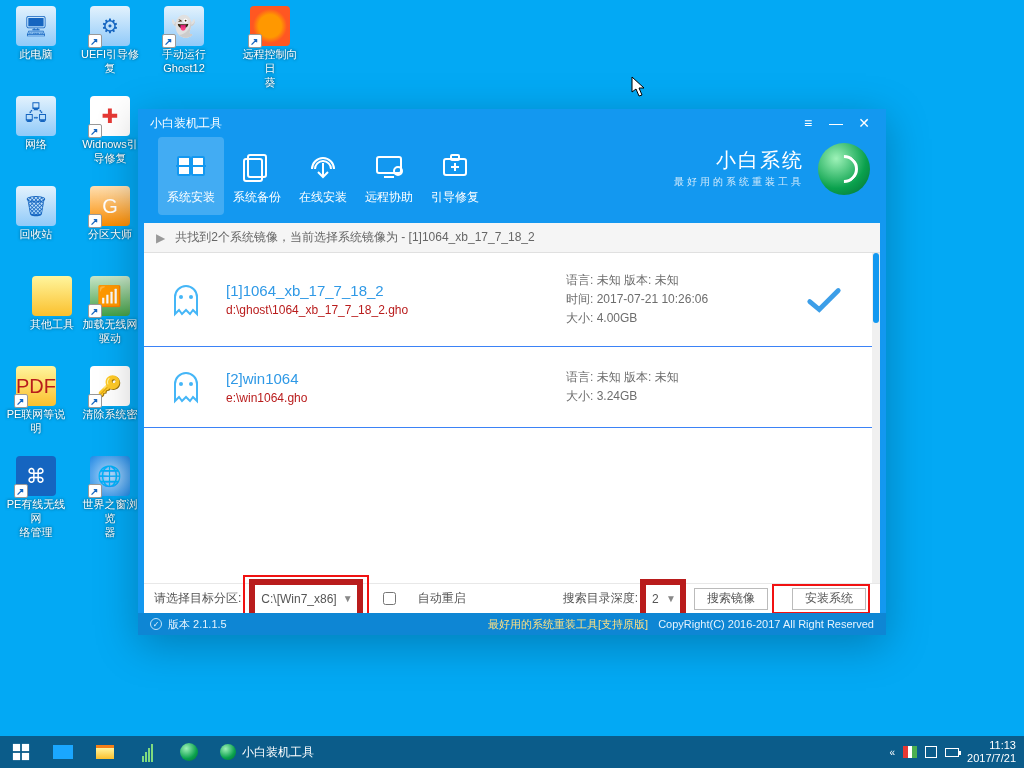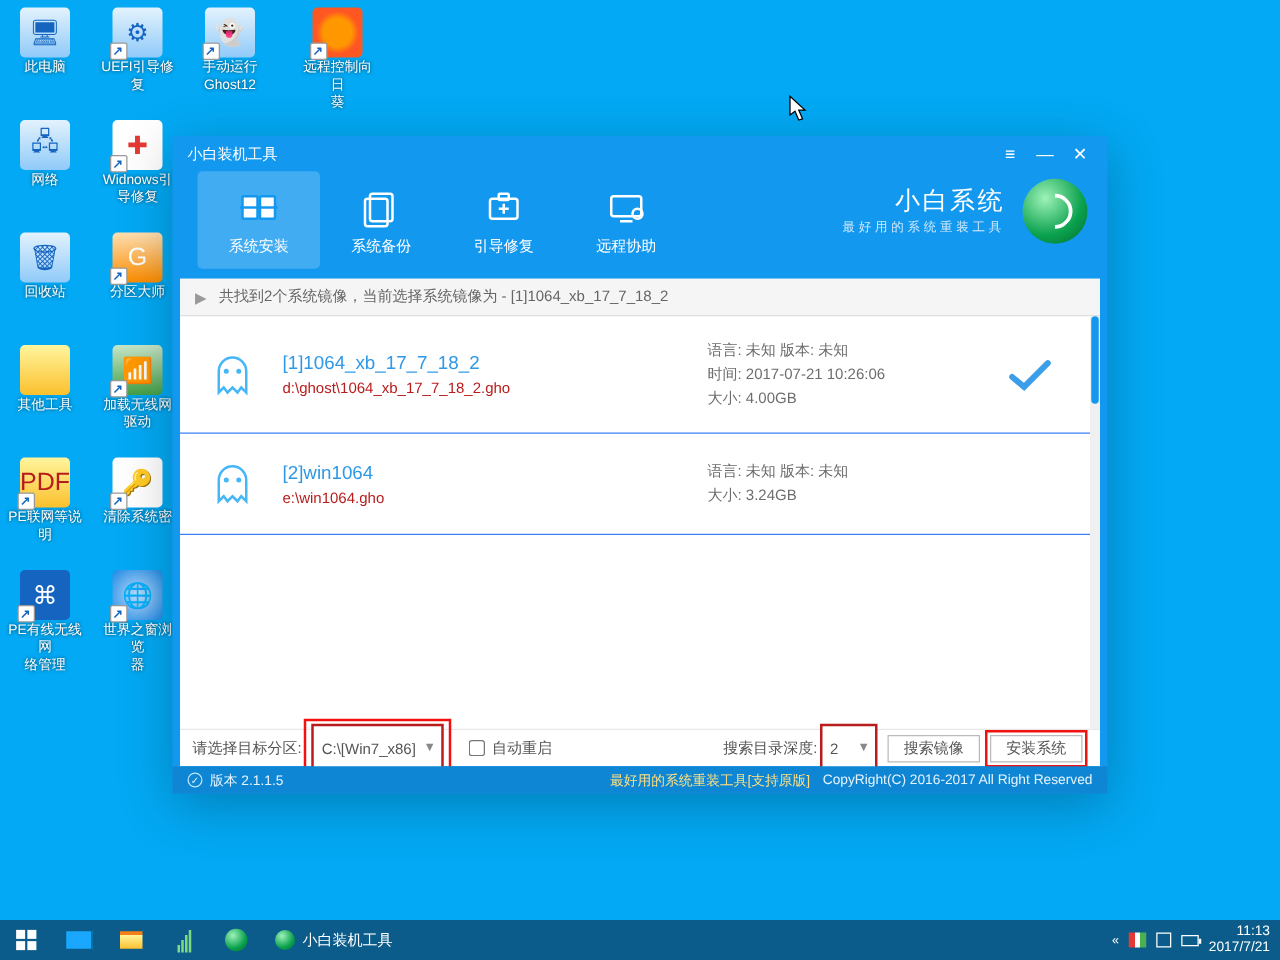--- a/index.html
+++ b/index.html
@@ -30,21 +30,21 @@
 
 .cursor{position:absolute;left:631px;top:76px;z-index:5;pointer-events:none}
 .cursor svg{width:16px;height:22px;fill:#fff;stroke:#000;stroke-width:1}
 
 .win{position:absolute;left:138px;top:109px;width:748px;height:526px;background:#1398f0;box-shadow:0 10px 40px rgba(0,0,0,.25)}
 .titlebar{height:28px;display:flex;align-items:center;color:#fff;padding:0 8px 0 12px;font-size:12px}
 .titlebar .spacer{flex:1}
 .tbtn{width:28px;height:28px;display:flex;align-items:center;justify-content:center;cursor:pointer;font-size:14px}
 
 .toolbar{height:84px;display:flex;align-items:flex-start;padding:0 16px 0 20px}
-.tool{width:98px;height:78px;display:flex;flex-direction:column;align-items:center;justify-content:center;color:#fff;border-radius:4px;gap:4px;cursor:pointer;font-size:12px}
+.tool{width:66px;height:78px;display:flex;flex-direction:column;align-items:center;justify-content:center;color:#fff;border-radius:4px;gap:4px;cursor:pointer;font-size:12px}
 .tool.active{background:rgba(255,255,255,.2)}
 .tool svg{width:38px;height:38px;stroke:#fff;fill:none;stroke-width:2}
 .tool.active svg{fill:#fff;stroke:#1398f0}
 .brand{margin-left:auto;display:flex;flex-direction:column;align-items:flex-end;color:#fff;padding-top:10px}
 .brand .b1{font-size:20px;letter-spacing:2px;font-weight:400}
 .brand .b2{font-size:10px;letter-spacing:3px;margin-top:1px;color:#cfe9fb}
 .brand-logo{width:52px;height:52px;margin-left:14px;margin-top:6px;border-radius:50%;background:radial-gradient(circle at 35% 30%,#9ef2b8,#0aa14d 60%,#046b34 100%);display:flex;align-items:center;justify-content:center}
 .brand-logo::after{content:"";width:22px;height:22px;border:3px solid #fff;border-left-color:transparent;border-top-color:transparent;border-radius:50%;transform:rotate(-45deg)}
 
 .content{position:absolute;left:6px;right:6px;top:114px;bottom:48px;background:#fff}
@@ -57,24 +57,24 @@
 .item .ghosticon{width:44px;height:44px;margin-right:18px;display:flex;align-items:center;justify-content:center}
 .item .ghosticon svg{width:40px;height:40px;fill:none;stroke:#45b6f7;stroke-width:2}
 .item .meta1{width:340px}
 .item .ititle{color:#2f99e6;font-size:15px;margin-bottom:4px}
 .item .ipath{color:#b91c1c;font-size:12px}
 .item .meta2{flex:1;font-size:12px;color:#6d6d6d;line-height:19px}
 .item .check{width:56px;display:flex;justify-content:center}
 .item .check svg{width:38px;height:30px;fill:none;stroke:#3c9ee8;stroke-width:6;stroke-linecap:round}
 
 .bbar{position:absolute;left:6px;right:6px;bottom:22px;height:30px;background:#fff;border-top:1px solid #e8e8e8;display:flex;align-items:center;padding:0 10px;font-size:12px;color:#555;white-space:nowrap}
-.bbar .combo{height:40px;border:2px solid #b91c1c;display:inline-flex;align-items:center;padding:0 4px 0 6px;margin:0 2px;background:#fff;min-width:92px;justify-content:space-between}
+.bbar .combo{height:40px;border:6px solid #b91c1c;display:inline-flex;align-items:center;padding:0 4px 0 6px;margin:0 2px;background:#fff;min-width:92px;justify-content:space-between}
 .bbar .combo .caret{color:#888;font-size:10px;margin-left:6px}
 .bbar input[type=checkbox]{width:13px;height:13px;margin:0 4px 0 14px;accent-color:#888}
-.bbar .txt{margin-left:2px}
+.bbar .txt{margin-left:18px}
 .bbar .sep{flex:1}
 .bbar .btn{height:22px;border:1px solid #bbb;padding:0 12px;display:flex;align-items:center;background:#fff;margin-left:6px;cursor:pointer}
 .red-box{border:2px solid #f11111}
 .statusbar{position:absolute;left:0;right:0;bottom:0;height:22px;background:#0e86d4;color:#e5f3fd;font-size:11px;display:flex;align-items:center;padding:0 12px}
 .statusbar .vcirc{width:12px;height:12px;border:1.5px solid #bfe4fb;border-radius:50%;margin-right:6px;display:flex;align-items:center;justify-content:center;font-size:8px}
 .statusbar .sp{flex:1}
 .statusbar .orange{color:#ffe082}
 
 .taskbar{position:absolute;left:0;right:0;bottom:0;height:32px;background:#0b5c8a;display:flex;align-items:stretch}
 .start{width:42px;display:flex;align-items:center;justify-content:center;color:#fff}
@@ -114,21 +114,21 @@
         <div class="glyph network">🖧</div>
       </div>
       <div class="lbl">网络</div>
     </div>
     <div class="di" style="left: 4px; top: 186px;">
       <div class="icb">
         <div class="glyph bin">🗑</div>
       </div>
       <div class="lbl">回收站</div>
     </div>
-    <div class="di" style="left: 4px; top: 276px;">
+    <div class="di" style="left: 20px; top: 276px;">
       <div class="icb">
         <div class="glyph folder"></div>
       </div>
       <div class="lbl">其他工具</div>
     </div>
     <div class="di" style="left: 4px; top: 366px;">
       <div class="icb shortcut">
         <div class="glyph pdf">PDF</div>
       </div>
       <div class="lbl">PE联网等说明</div>
@@ -215,34 +215,43 @@
       </div>
       <div class="tool">
         <svg viewBox="0 0 38 38">
           <rect x="10" y="8" width="18" height="22" rx="2"></rect>
           <rect x="6" y="12" width="18" height="22" rx="2"></rect>
         </svg>
         <span>系统备份</span>
       </div>
       <div class="tool">
         <svg viewBox="0 0 38 38">
+          <path d="M11 22a8 8 0 0 1 16 0"></path>
+          <path d="M8 22a11 11 0 0 1 22 0"></path>
+          <line x1="19" y1="16" x2="19" y2="30"></line>
+          <polyline points="14 25 19 30 24 25"></polyline>
+        </svg>
+        <span>在线安装</span>
+      </div>
+      <div class="tool">
+        <svg viewBox="0 0 38 38">
+          <rect x="7" y="10" width="24" height="16" rx="2"></rect>
+          <line x1="14" y1="30" x2="24" y2="30"></line>
+          <circle cx="28" cy="24" r="4"></circle>
+        </svg>
+        <span>远程协助</span>
+      </div>
+      <div class="tool">
+        <svg viewBox="0 0 38 38">
           <rect x="8" y="12" width="22" height="16" rx="2"></rect>
           <rect x="15" y="8" width="8" height="5" rx="1"></rect>
           <line x1="15" y1="20" x2="23" y2="20"></line>
           <line x1="19" y1="16" x2="19" y2="24"></line>
         </svg>
         <span>引导修复</span>
-      </div>
-      <div class="tool">
-        <svg viewBox="0 0 38 38">
-          <rect x="7" y="10" width="24" height="16" rx="2"></rect>
-          <line x1="14" y1="30" x2="24" y2="30"></line>
-          <circle cx="28" cy="24" r="4"></circle>
-        </svg>
-        <span>远程协助</span>
       </div>
 
     <div class="brand">
       <div class="b1">小白系统</div>
       <div class="b2">最好用的系统重装工具</div>
     </div>
     <div class="brand-logo"></div>
   </div>
 
   <div class="content">
@@ -307,21 +316,21 @@
     <input type="checkbox" style="">
     <span class="txt">自动重启</span>
     <span class="sep"></span>
     <span>搜索目录深度:</span>
     <span class="combo" style="min-width:46px">
       <span>2</span>
       <span class="caret">▼</span>
     </span>
     <span class="btn">搜索镜像</span>
     <span class="red-box" style="display:inline-flex;padding:2px;margin-left:4px">
-      <span class="btn" style="margin-left:0">安装系统</span>
+      <span class="btn" style="margin-left:16px">安装系统</span>
     </span>
   </div>
 
   <div class="statusbar">
     <span class="vcirc">✓</span>
     <span>版本 2.1.1.5</span>
     <span class="sp"></span>
     <span class="orange">最好用的系统重装工具[支持原版]</span>
     <span style="margin-left:10px">CopyRight(C) 2016-2017 All Right Reserved</span>
   </div>

